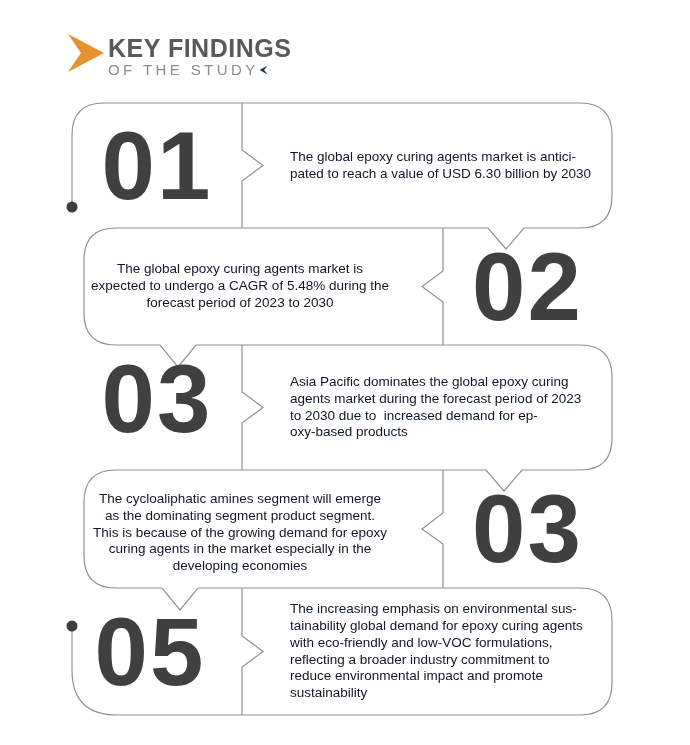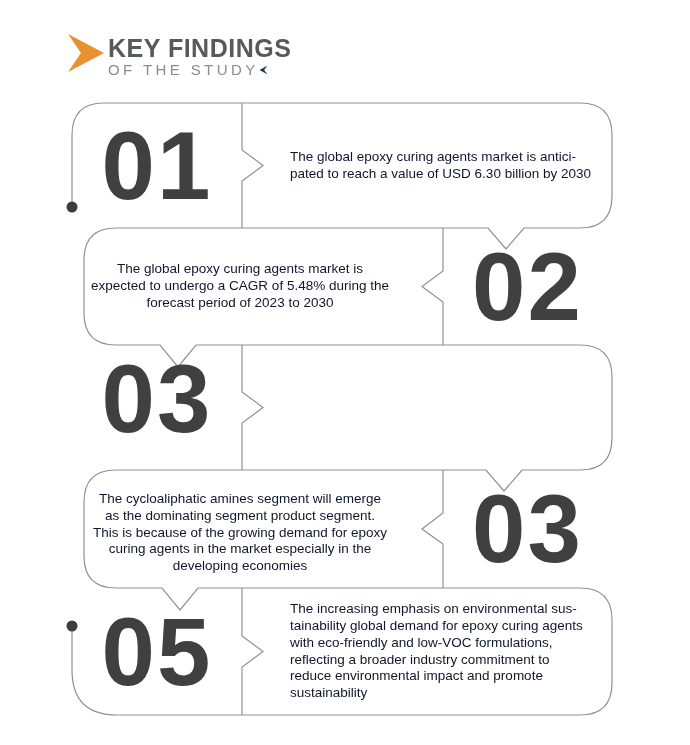--- a/index.html
+++ b/index.html
@@ -40,21 +40,21 @@
   
   .num {
     position:absolute; display:flex; align-items:center; justify-content:center;
     font-size:96px; font-weight:bold; color:#404040; letter-spacing:2px;
     user-select:none;
   }
   .f1-num { left:72px;  top:103px; width:170px; height:125px; }
   .f2-num { left:443px; top:228px; width:169px; height:117px; }
   .f3-num { left:72px;  top:336px; width:170px; height:125px;text-align:center; }
   .f4-num { left:443px; top:470px; width:169px; height:118px; }
-  .f5-num { left:72px;  top:588px; width:170px; height:127px; }
+  .f5-num { left:65px;  top:588px; width:170px; height:127px; }
 
   
   .txt {
     position:absolute; display:flex; flex-direction:column; justify-content:center;
     font-size:13.5px; line-height:16.8px; color:#0f172a;
     white-space:pre-wrap;
   }
   .txt-left  { text-align:left; }
   .txt-right { text-align:center; }
   .f1-txt { left:290px; top:103px; width:320px; height:125px; }
@@ -118,20 +118,24 @@
   <div class="num f1-num">01</div>
   <div class="txt txt-left f1-txt">The global epoxy curing agents market is antici-
 pated to reach a value of USD 6.30 billion by 2030</div>
 
   <div class="num f2-num">02</div>
   <div class="txt txt-right f2-txt">The global epoxy curing agents market is
 expected to undergo a CAGR of 5.48% during the
 forecast period of 2023 to 2030</div>
 
   <div class="num f3-num">03</div>
+  <div class="txt txt-left f3-txt">Asia Pacific dominates the global epoxy curing
+agents market during the forecast period of 2023
+to 2030 due to  increased demand for ep-
+oxy-based products</div>
 
   <div class="num f4-num">03</div>
   <div class="txt txt-right f4-txt">The cycloaliphatic amines segment will emerge
 as the dominating segment product segment.
 This is because of the growing demand for epoxy
 curing agents in the market especially in the
 developing economies</div>
 
   <div class="num f5-num">05</div>
   <div class="txt txt-left f5-txt">The increasing emphasis on environmental sus-

